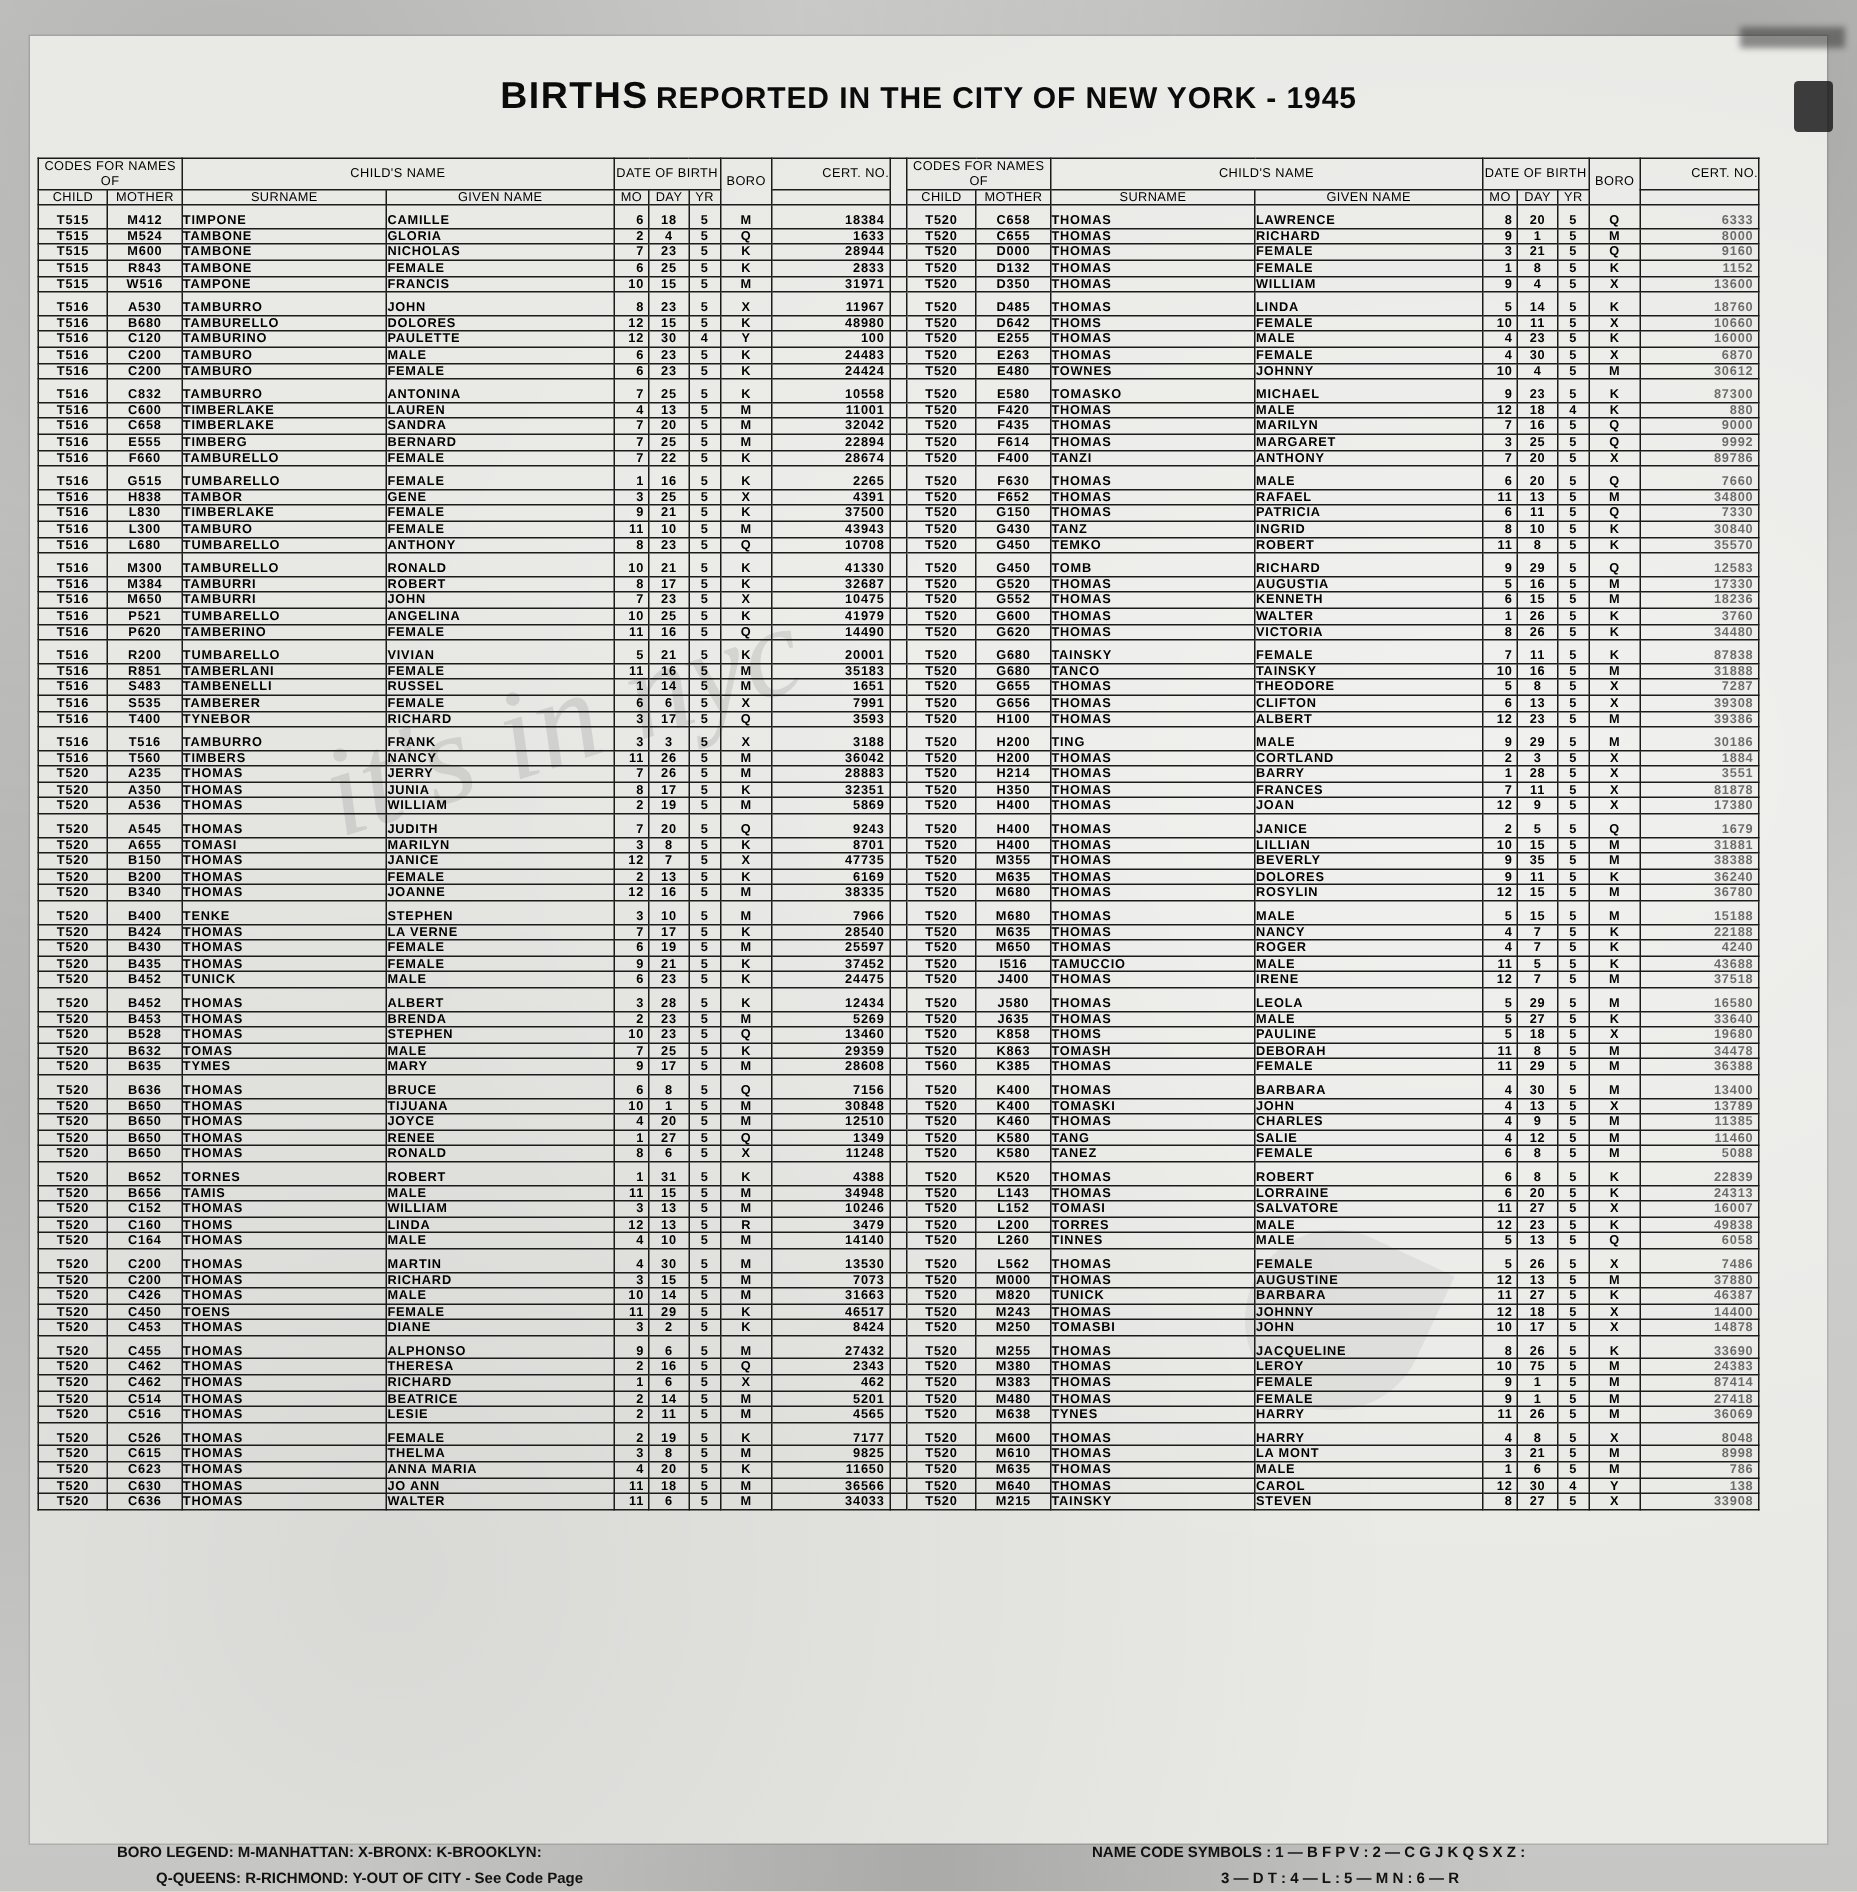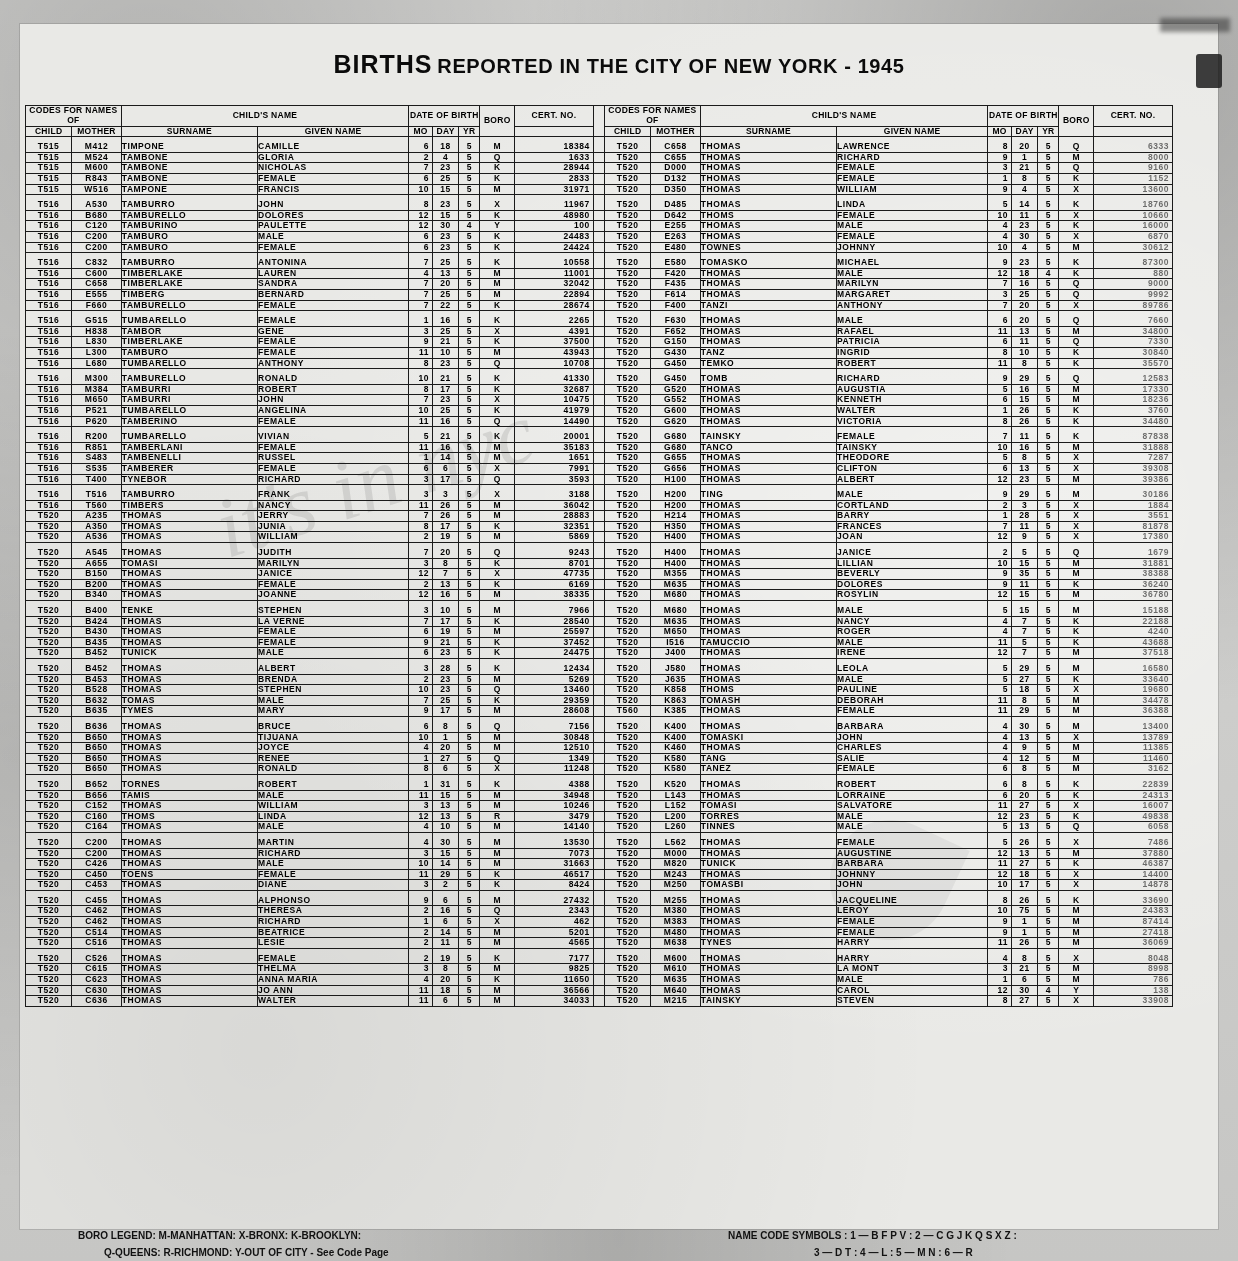--- a/index.html
+++ b/index.html
@@ -63,31 +63,31 @@
     position:absolute;left:25px;top:105px;width:1148px;
     border-collapse:collapse;
     font-family:"Liberation Sans",sans-serif;
   }
   table.reg td,table.reg th{
     border:1px solid #1b1b1b;
     padding:0;
     color:#000;
   }
   thead th{
-    font-size:8.5px;font-weight:bold;text-align:center;
+    font-size:8.5px;font-weight:normal;text-align:center;
     letter-spacing:.3px;line-height:1.15;padding:2px 1px;
   }
   .col-code{width:36px;}
   .col-sur{width:108px;}
   .col-giv{width:120px;}
   .col-mo{width:18px;}
   .col-day{width:20px;}
   .col-yr{width:16px;}
   .col-boro{width:14px;}
-  .col-cert{width:62px;}
+  .col-cert{width:62px;text-align:right;}
   .spacerv{width:8px;border-top:none;border-bottom:none;}
 
   tbody td{
     font-size:8.5px;line-height:9.6px;
     font-weight:bold;letter-spacing:.55px;
     border-left:1px solid #1b1b1b;border-right:1px solid #1b1b1b;
     border-top:none;border-bottom:none;
     padding:0 2px;
     white-space:nowrap;
     font-family:"Liberation Sans",sans-serif;
@@ -1321,21 +1321,21 @@
           <td class="r">11248</td>
           <td class="gap"></td>
           <td class="c">T520</td>
           <td class="c">K580</td>
           <td class="l">TANEZ</td>
           <td class="l">FEMALE</td>
           <td class="r">6</td>
           <td class="c">8</td>
           <td class="c">5</td>
           <td class="c">M</td>
-          <td class="r fade">3162</td>
+          <td class="r fade">5088</td>
         </tr>
         <tr class="grp">
           <td class="c">T520</td>
           <td class="c">B652</td>
           <td class="l">TORNES</td>
           <td class="l">ROBERT</td>
           <td class="r">1</td>
           <td class="c">31</td>
           <td class="c">5</td>
           <td class="c">K</td>

